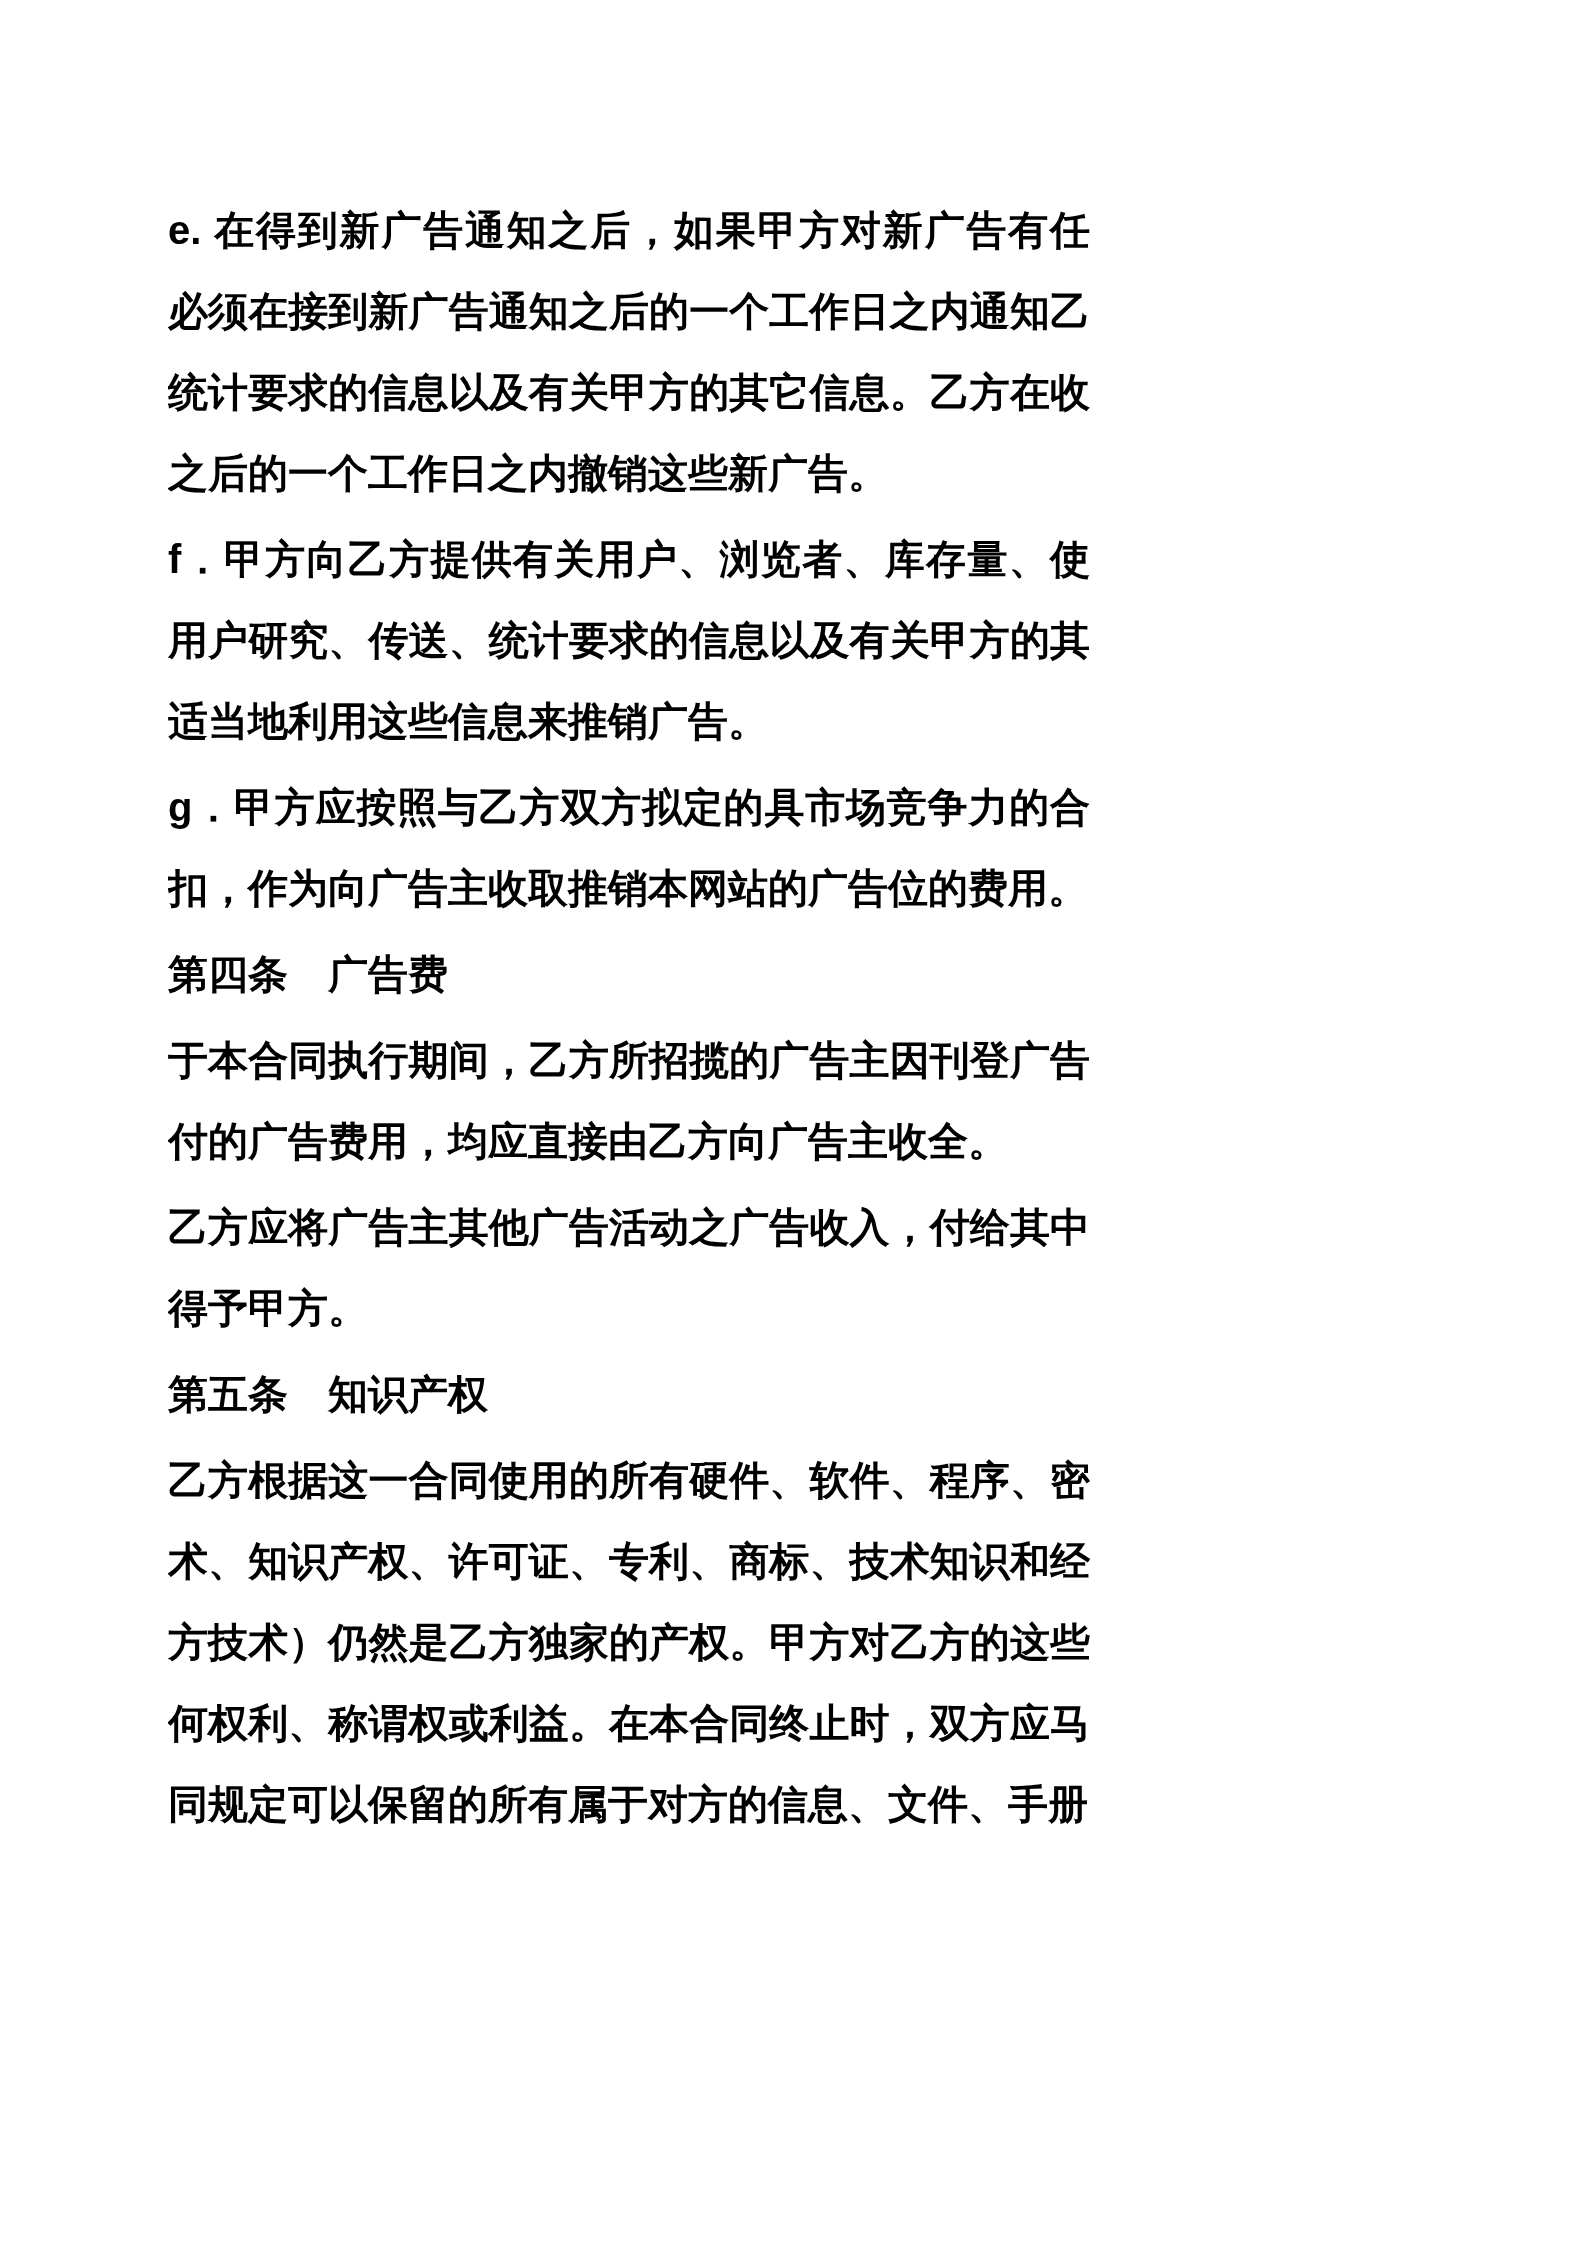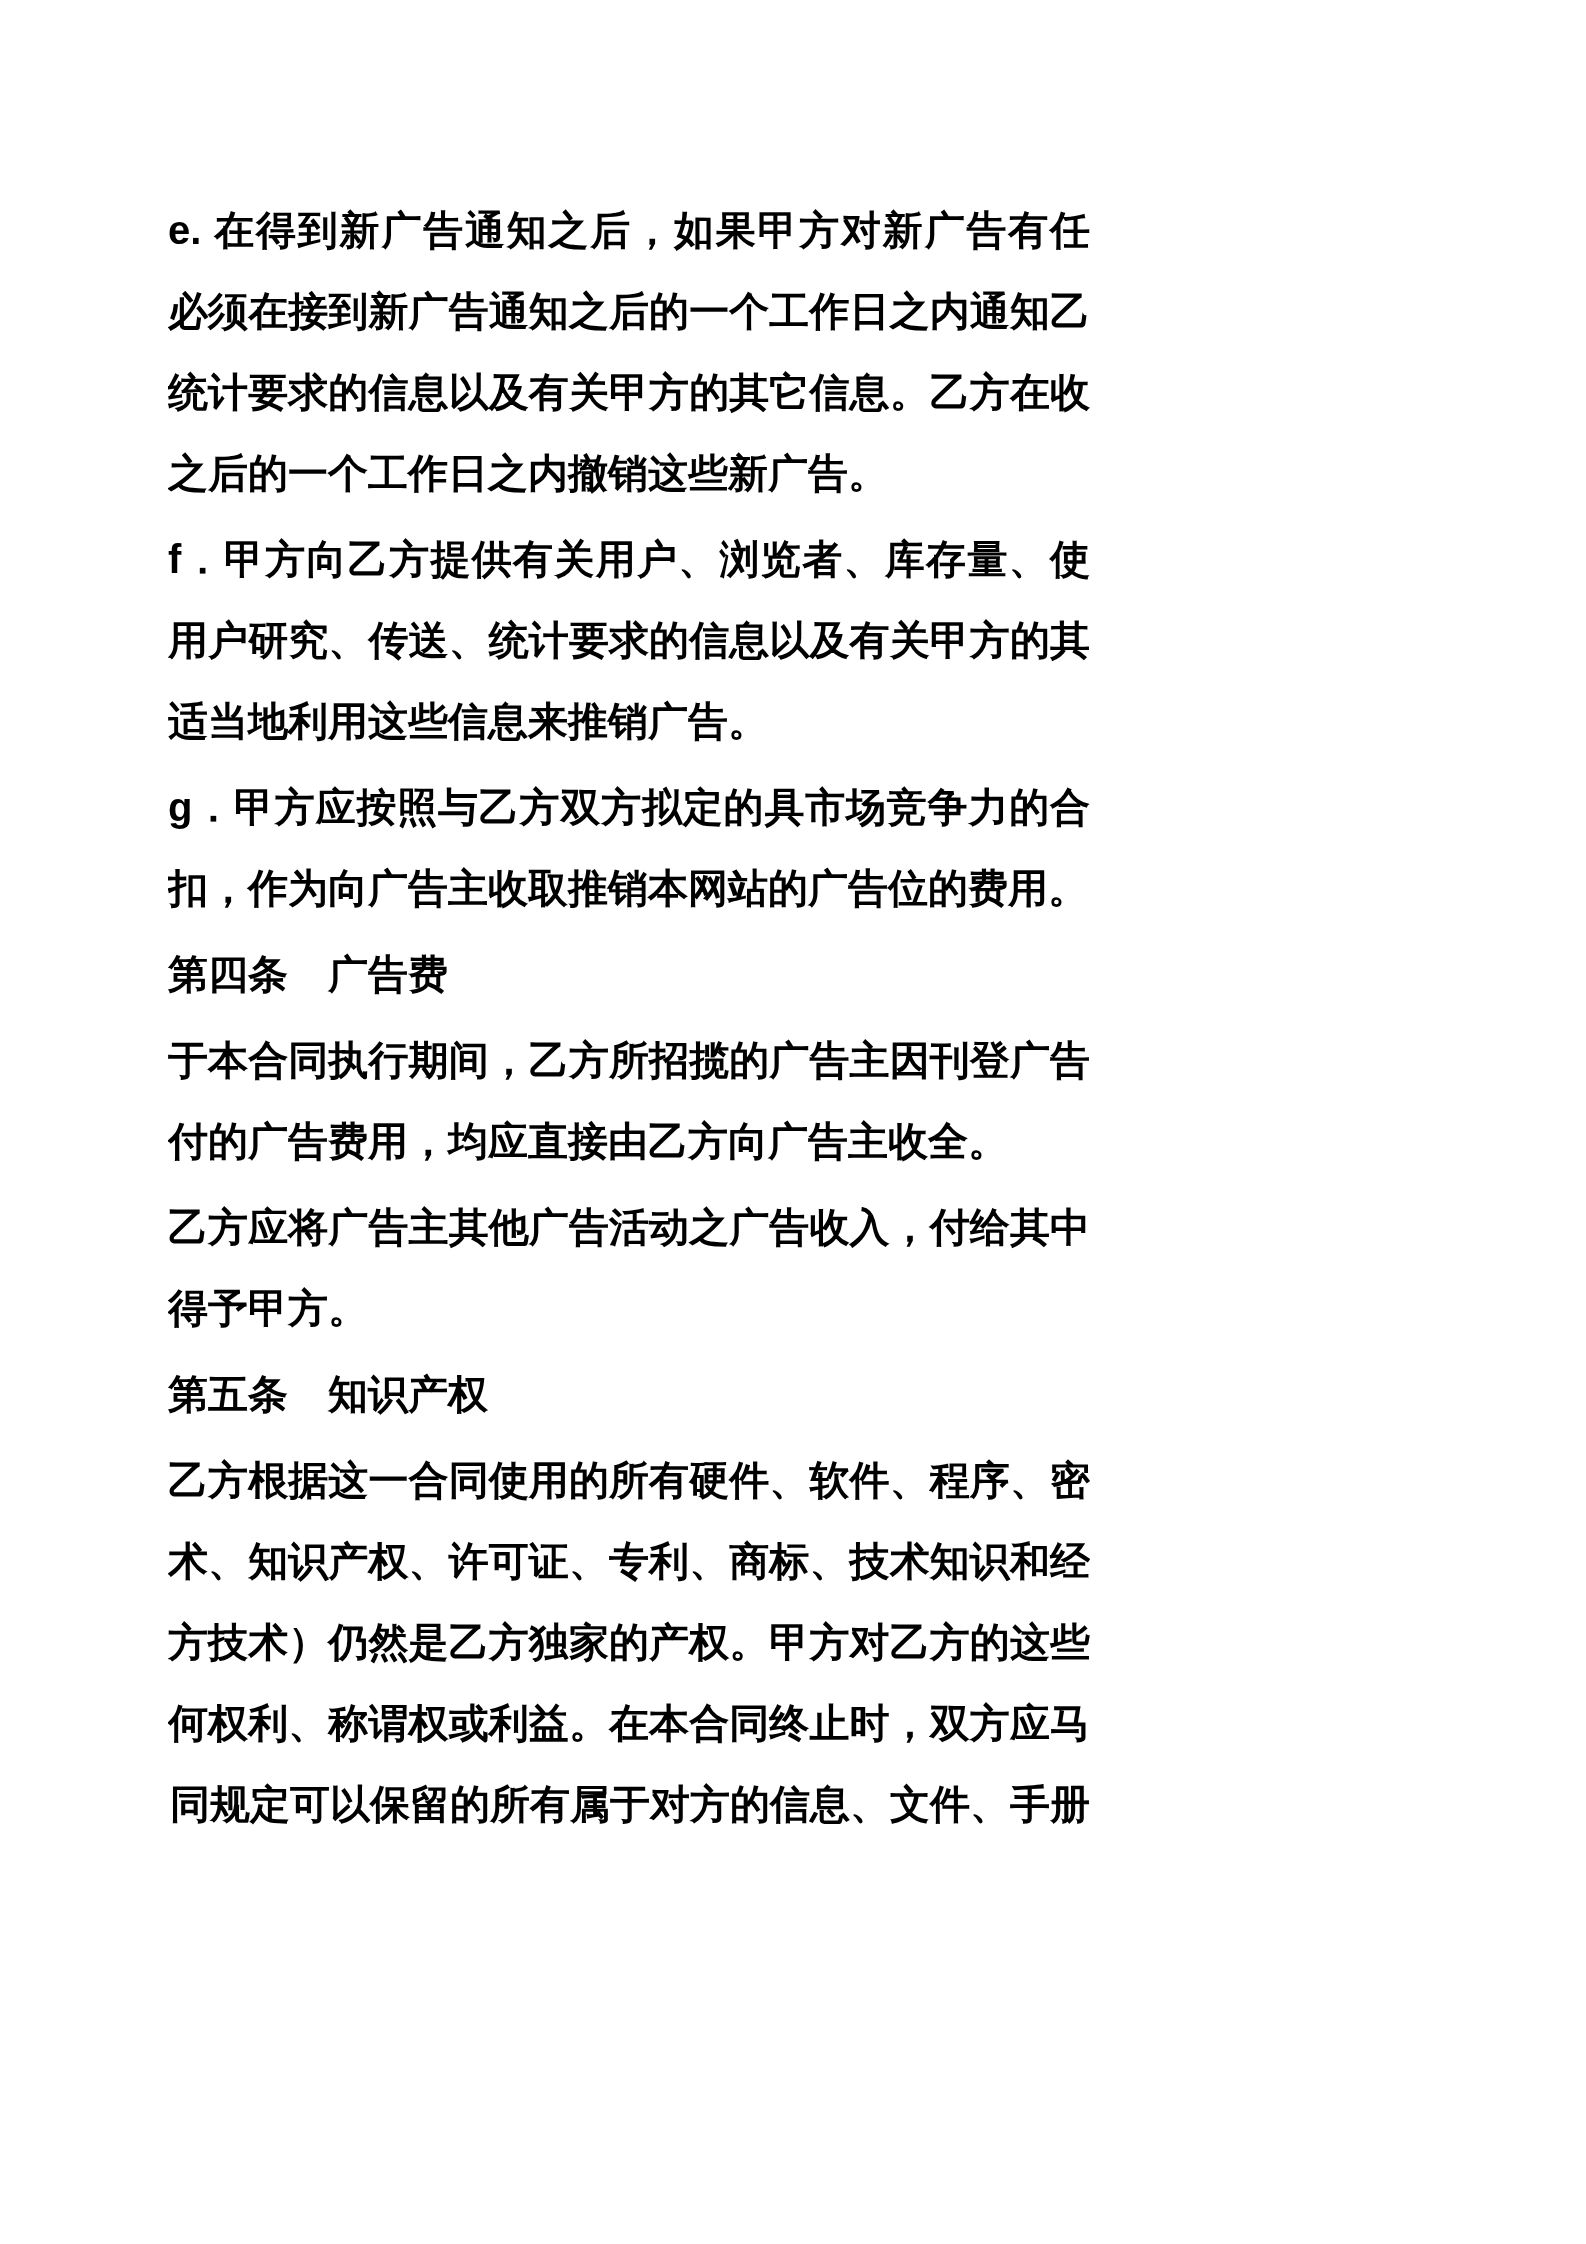--- a/index.html
+++ b/index.html
@@ -29,21 +29,21 @@
     font-weight: 600;
     text-justify: inter-character;
   }
   
   .para .line:not(:last-child) {
     text-align: justify;
     text-align-last: justify;
   }
   
   .para .line:last-child {
-    text-align: right;
+    text-align: left;
     text-align-last: left;
   }
   .heading .line {
     font-weight: 700;
     text-align: center;
     text-align-last: left;
   }
 </style>
 </head>
 <body>

